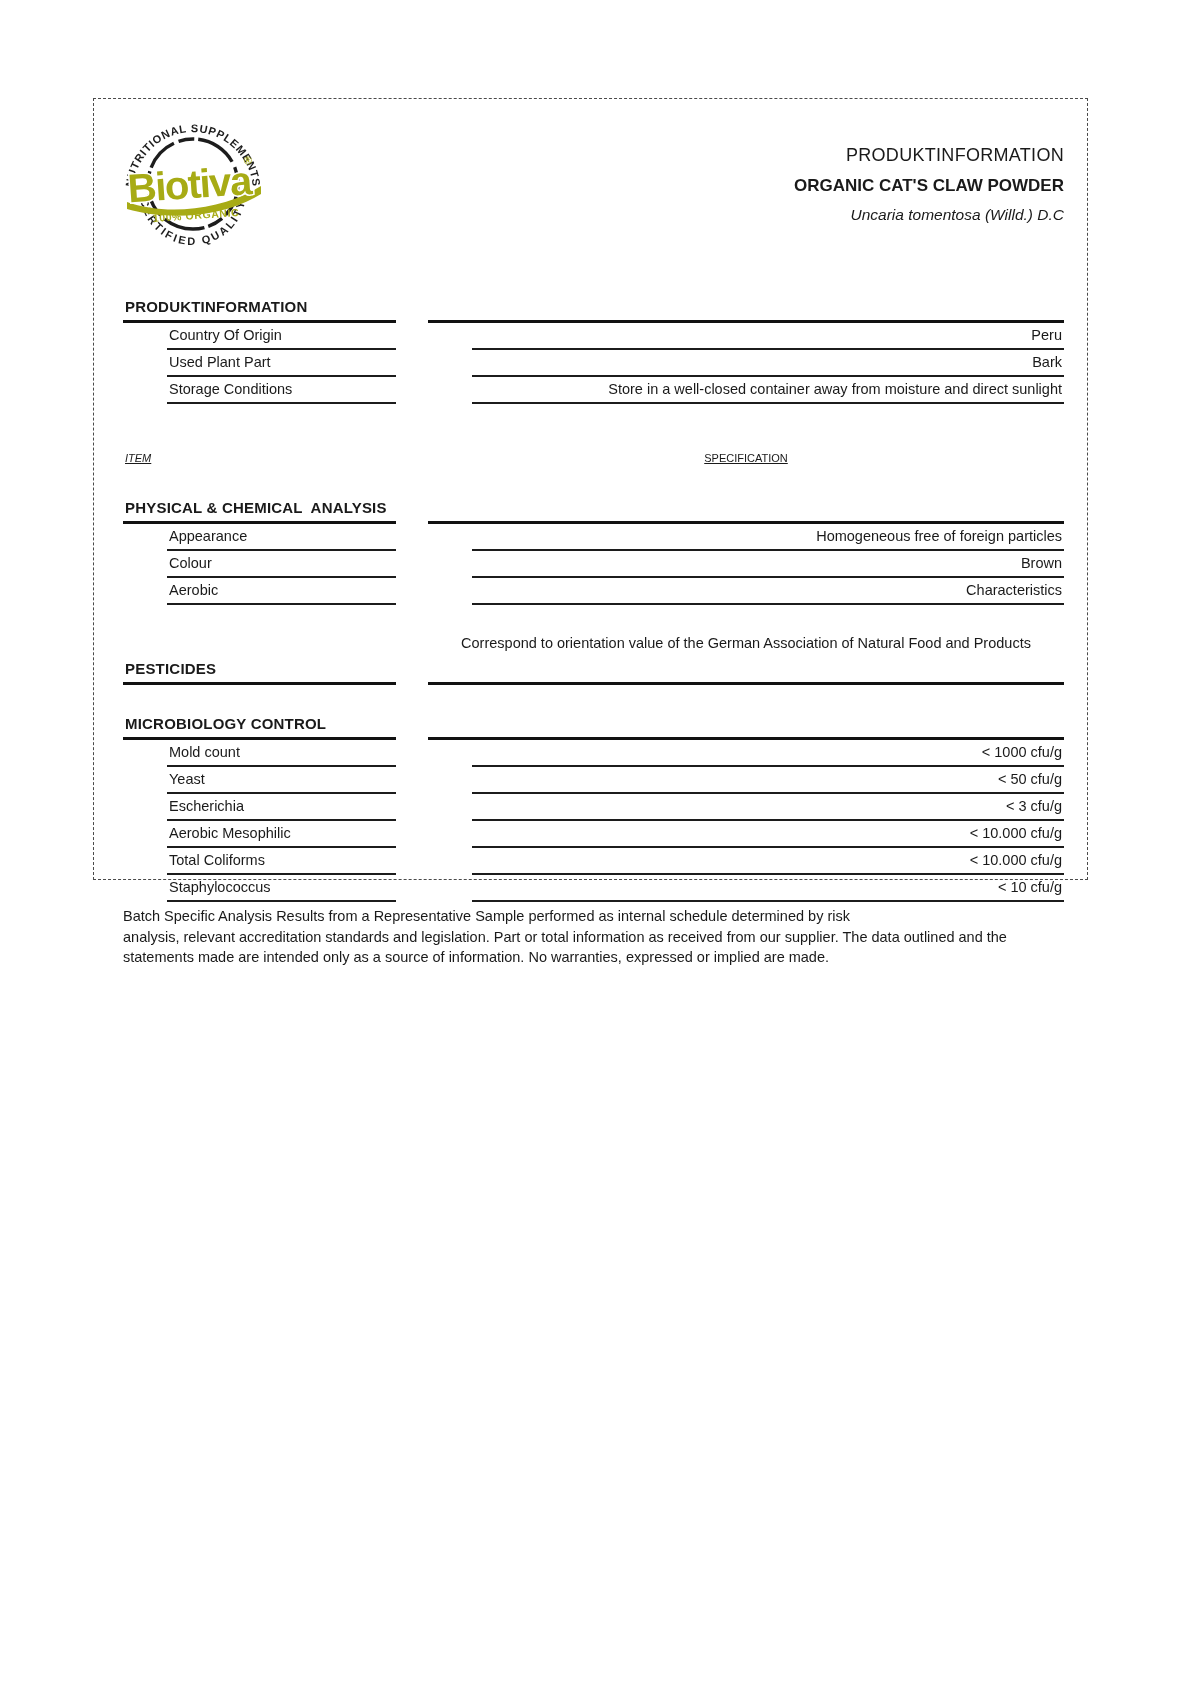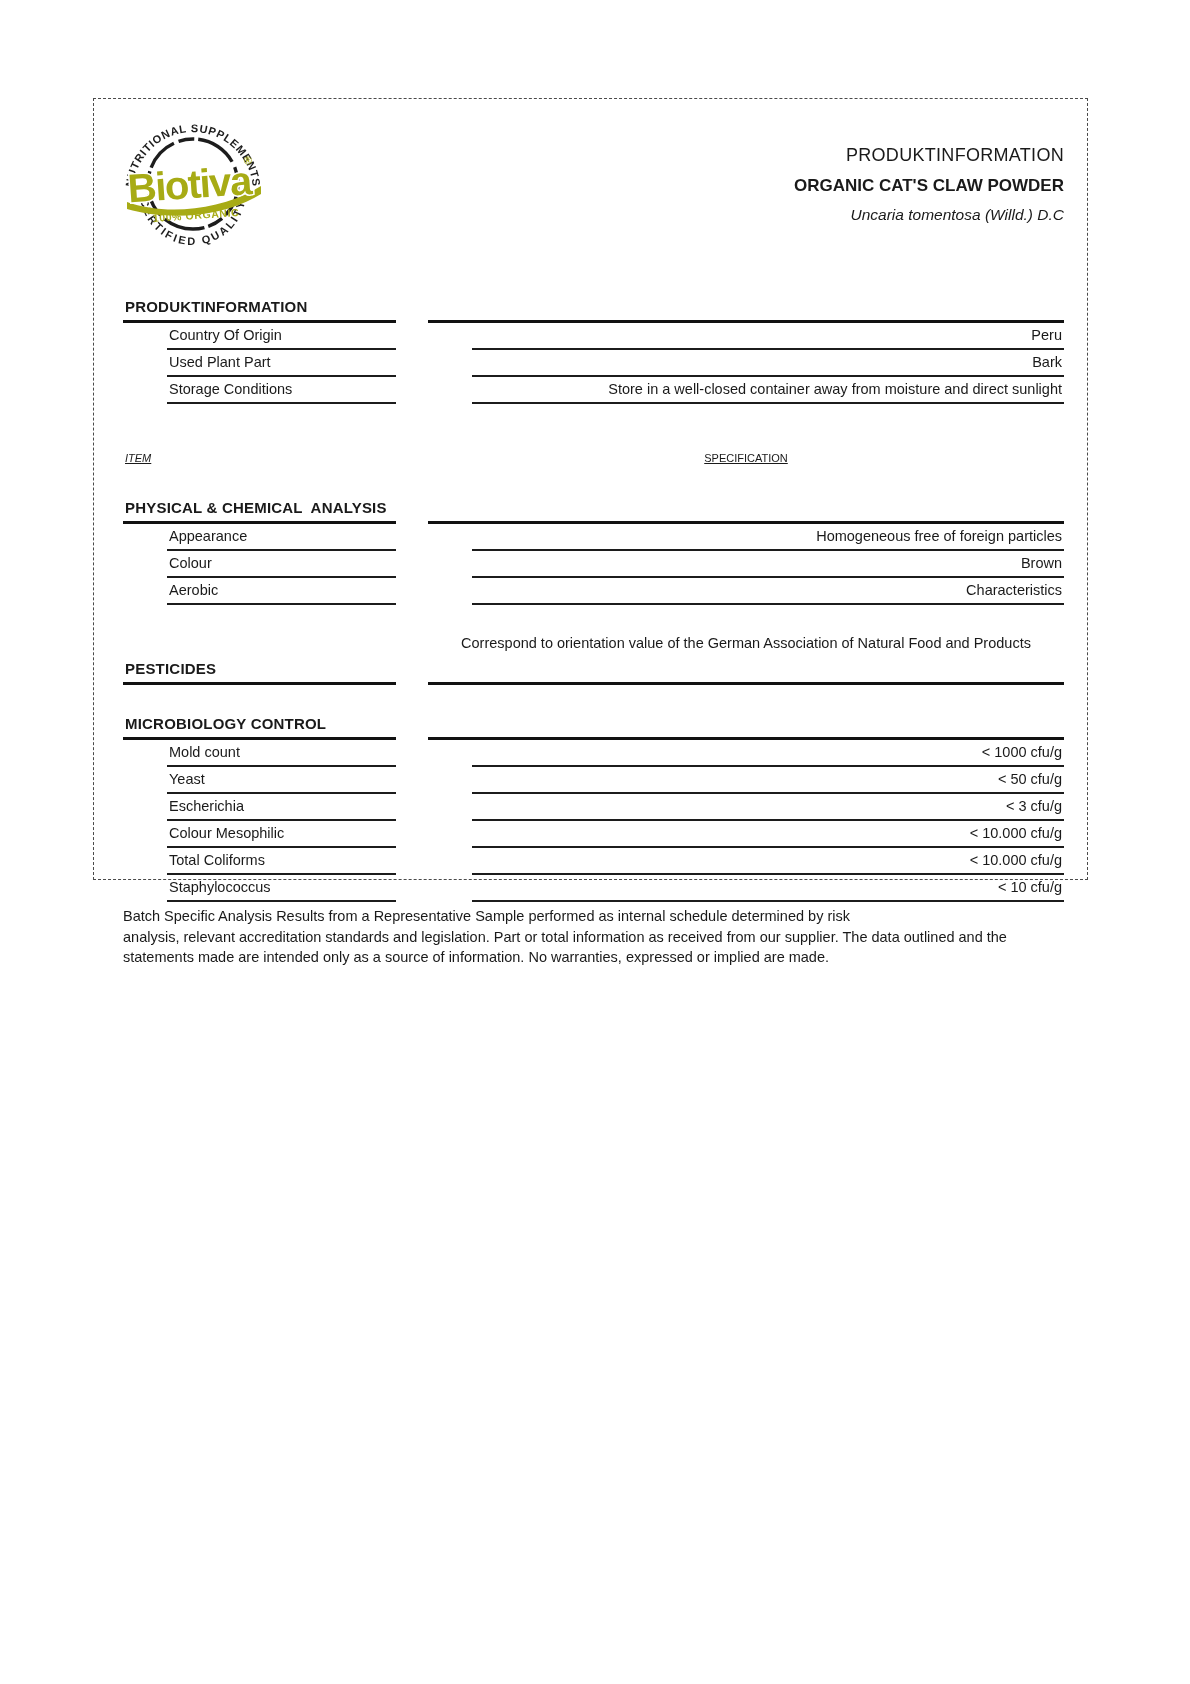--- a/index.html
+++ b/index.html
@@ -214,21 +214,21 @@
       </div>
       <div class="row">
         <div class="cell thin">Yeast</div>
         <div class="cell thin value">&lt; 50 cfu/g</div>
       </div>
       <div class="row">
         <div class="cell thin">Escherichia</div>
         <div class="cell thin value">&lt; 3 cfu/g</div>
       </div>
       <div class="row">
-        <div class="cell thin">Colour Mesophilic</div>
+        <div class="cell thin">Aerobic Mesophilic</div>
         <div class="cell thin value">&lt; 10.000 cfu/g</div>
       </div>
       <div class="row">
         <div class="cell thin">Total Coliforms</div>
         <div class="cell thin value">&lt; 10.000 cfu/g</div>
       </div>
       <div class="row">
         <div class="cell thin">Staphylococcus</div>
         <div class="cell thin value">&lt; 10 cfu/g</div>
       </div>

